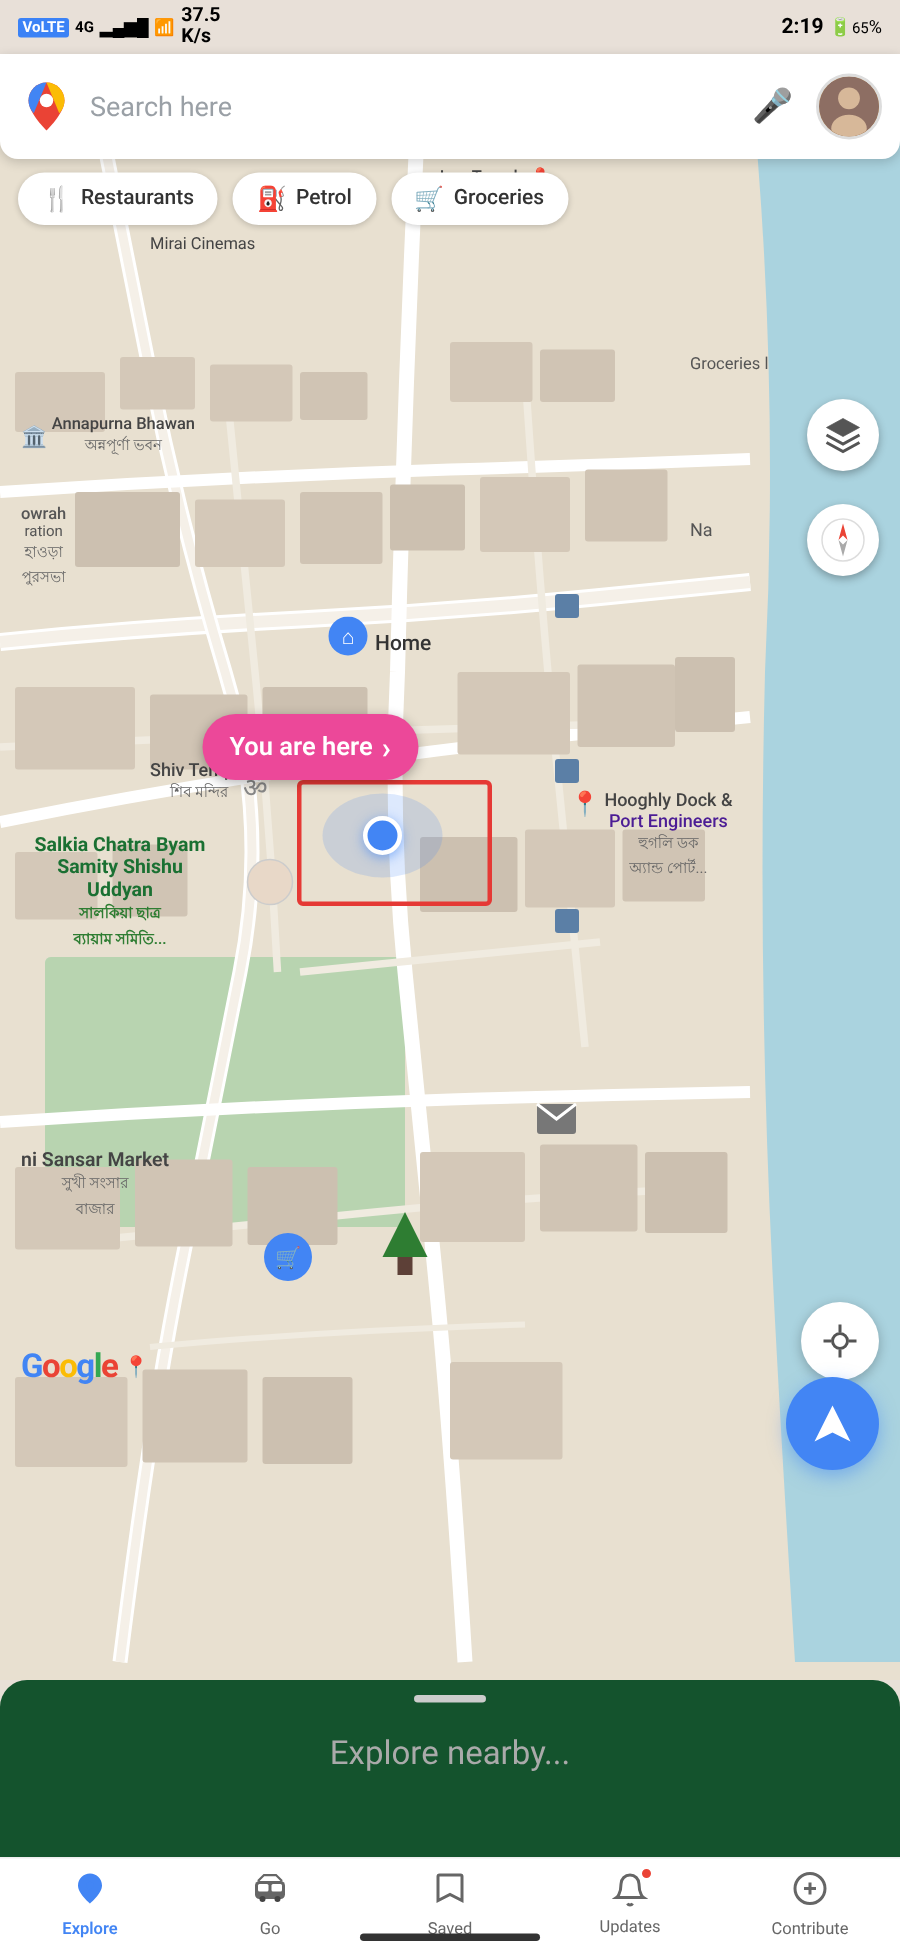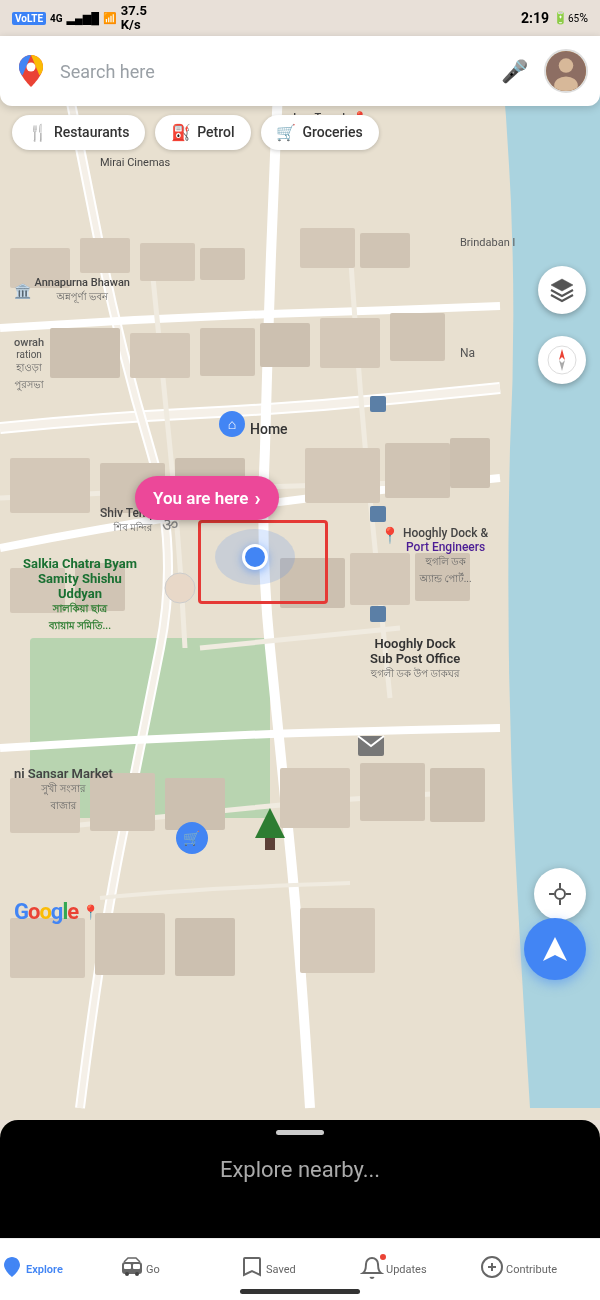--- a/index.html
+++ b/index.html
@@ -295,21 +295,21 @@
     .g-red { color: #ea4335; }
     .g-yellow { color: #fbbc05; }
     .g-green { color: #34a853; }
 
     
     .bottom-sheet {
       position: absolute;
       bottom: 62px;
       left: 0; right: 0;
       height: 118px;
-      background: #000000;
+      background: #14532d;
       border-radius: 18px 18px 0 0;
       z-index: 45;
       display: flex;
       flex-direction: column;
       align-items: center;
     }
     .bottom-sheet-handle {
       width: 48px;
       height: 5px;
       background: #ccc;
@@ -330,21 +330,21 @@
       height: 62px;
       background: #fff;
       z-index: 50;
       display: flex;
       align-items: center;
       justify-content: space-around;
       border-top: 1px solid #eee;
     }
     .nav-item {
       display: flex;
-      flex-direction: row;
+      flex-direction: column;
       align-items: center;
       gap: 2px;
       cursor: pointer;
       flex: 1;
     }
     .nav-icon {
       font-size: 22px;
     }
     .nav-label {
       font-size: 11px;
@@ -556,21 +556,21 @@
   <div class="place-label" style="top:75px; left:290px;">
     <div style="font-size:11px;color:#444;font-weight:500;">Jora Temple 📍</div>
     <div style="font-size:10px;color:#666;">জোড়া মন্দির</div>
   </div>
 
   <div class="place-label" style="top:120px; left:100px;">
     <div style="font-size:11px;color:#444;">Mirai Cinemas</div>
   </div>
 
   <div class="place-label" style="top:200px; left:460px;">
-    <div style="font-size:11px;color:#555;">Brindaban l</div>
+    <div style="font-size:11px;color:#555;">Groceries l</div>
   </div>
 
   <div class="place-label" style="top:310px; left:460px;">
     <div style="font-size:12px;color:#555;">Na</div>
   </div>
 
   <div class="place-label" style="top:300px; left:14px;">
     <div style="font-size:11px;color:#555;font-weight:500;">owrah</div>
     <div style="font-size:10px;color:#555;">ration</div>
     <div style="font-size:10px;color:#666;">হাওড়া</div>
@@ -596,25 +596,20 @@
       <span style="font-size:16px;">📍</span>
       <div>
         <div style="font-size:12px;color:#444;font-weight:500;">Hooghly Dock &amp;</div>
         <div style="font-size:12px;color:#4c1d95;font-weight:500;">Port Engineers</div>
         <div style="font-size:10px;color:#666;">হুগলি ডক</div>
         <div style="font-size:10px;color:#666;">অ্যান্ড পোর্ট...</div>
       </div>
     </div>
   </div>
 
-  <div class="place-label" style="top:600px; left:370px;">
-    <div style="font-size:13px;color:#333;font-weight:600;">Hooghly Dock</div>
-    <div style="font-size:13px;color:#333;font-weight:600;">Sub Post Office</div>
-    <div style="font-size:10px;color:#666;">হুগলী ডক উপ ডাকঘর</div>
-  </div>
 
   <div class="place-label" style="top:730px; left:14px;">
     <div style="font-size:13px;color:#444;font-weight:600;">ni Sansar Market</div>
     <div style="font-size:10px;color:#666;">সুখী সংসার</div>
     <div style="font-size:10px;color:#666;">বাজার</div>
   </div>
 
   <div style="position:absolute;top:375px;left:218px;z-index:25;display:flex;align-items:flex-end;gap:4px;">
     <svg width="28" height="28" viewBox="0 0 28 28">
       <circle cx="14" cy="13" r="13" fill="#4285f4"></circle>

